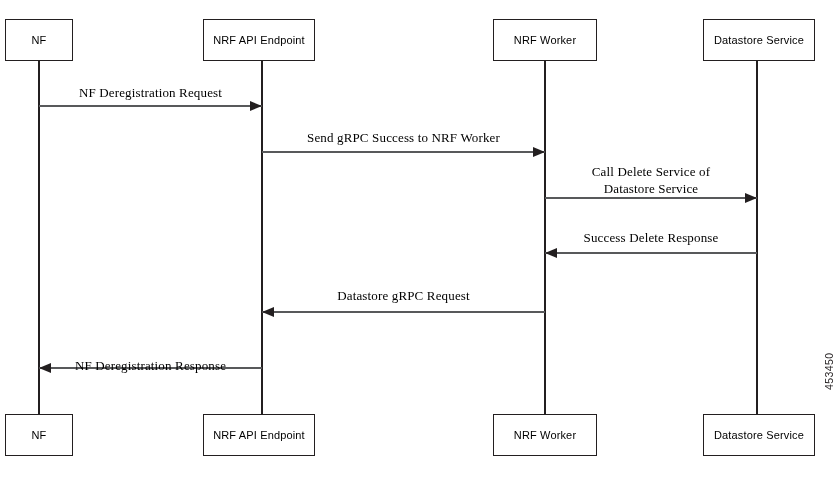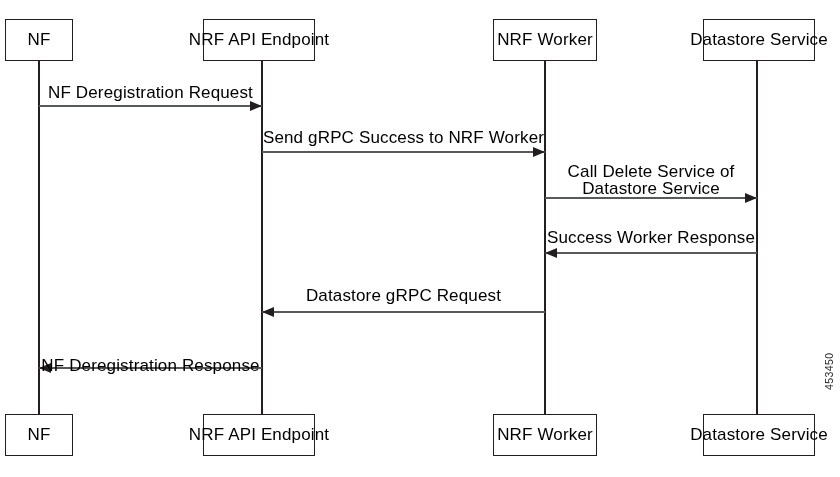--- a/index.html
+++ b/index.html
@@ -20,45 +20,46 @@
     overflow: hidden;
   }
   .lifeline-box {
     position: absolute;
     box-sizing: border-box;
     border: 1.3px solid #231f20;
     background: #ffffff;
     display: flex;
     align-items: center;
     justify-content: center;
-    font-size: 17px;
+    font-size: 11px;
     line-height: 1.1;
     letter-spacing: 0.15px;
     color: #000000;
     white-space: nowrap;
   }
   .lifeline-line {
     position: absolute;
     width: 1.4px;
     background: #231f20;
   }
   .msg-line {
     position: absolute;
     height: 1.4px;
     background: #58595b;
   }
   .msg-label {
     position: absolute;
-    font-size: 17px;
+    font-size: 13px;
     line-height: 16.5px;
     letter-spacing: 0.15px;
     color: #000000;
     white-space: nowrap;
     text-align: center;
     transform: translateX(-50%);
+    font-family: Liberation Serif, serif;
   }
   .arrow-head {
     position: absolute;
     width: 0;
     height: 0;
     border-top: 5.2px solid transparent;
     border-bottom: 5.2px solid transparent;
   }
   .arrow-head.right {
     border-left: 12px solid #231f20;
@@ -120,21 +121,21 @@
     </div>
     <div class="msg-line" style="left: 545px; top: 197.3px; width: 212px;"></div>
     <div class="arrow-head right" style="top: 192.8px; left: 745px;"></div>
     <div class="msg-label" style="left: 651px; top: 164px; text-align: center;">
       <div>Call Delete Service of</div>
       <div>Datastore Service</div>
     </div>
     <div class="msg-line" style="left: 545px; top: 252.3px; width: 212px;"></div>
     <div class="arrow-head left" style="top: 247.8px; left: 545px;"></div>
     <div class="msg-label" style="left: 651px; top: 230px;">
-      <div>Success Worker Response</div>
+      <div>Success Delete Response</div>
     </div>
     <div class="msg-line" style="left: 262px; top: 311.3px; width: 283px;"></div>
     <div class="arrow-head left" style="top: 306.8px; left: 262px;"></div>
     <div class="msg-label" style="left: 403.5px; top: 288px;">
       <div>Datastore gRPC Request</div>
     </div>
     <div class="msg-line" style="left: 39px; top: 367.3px; width: 223px;"></div>
     <div class="arrow-head left" style="top: 362.8px; left: 39px;"></div>
     <div class="msg-label" style="left: 150.5px; top: 358px;">
       <div>NF Deregistration Response</div>

